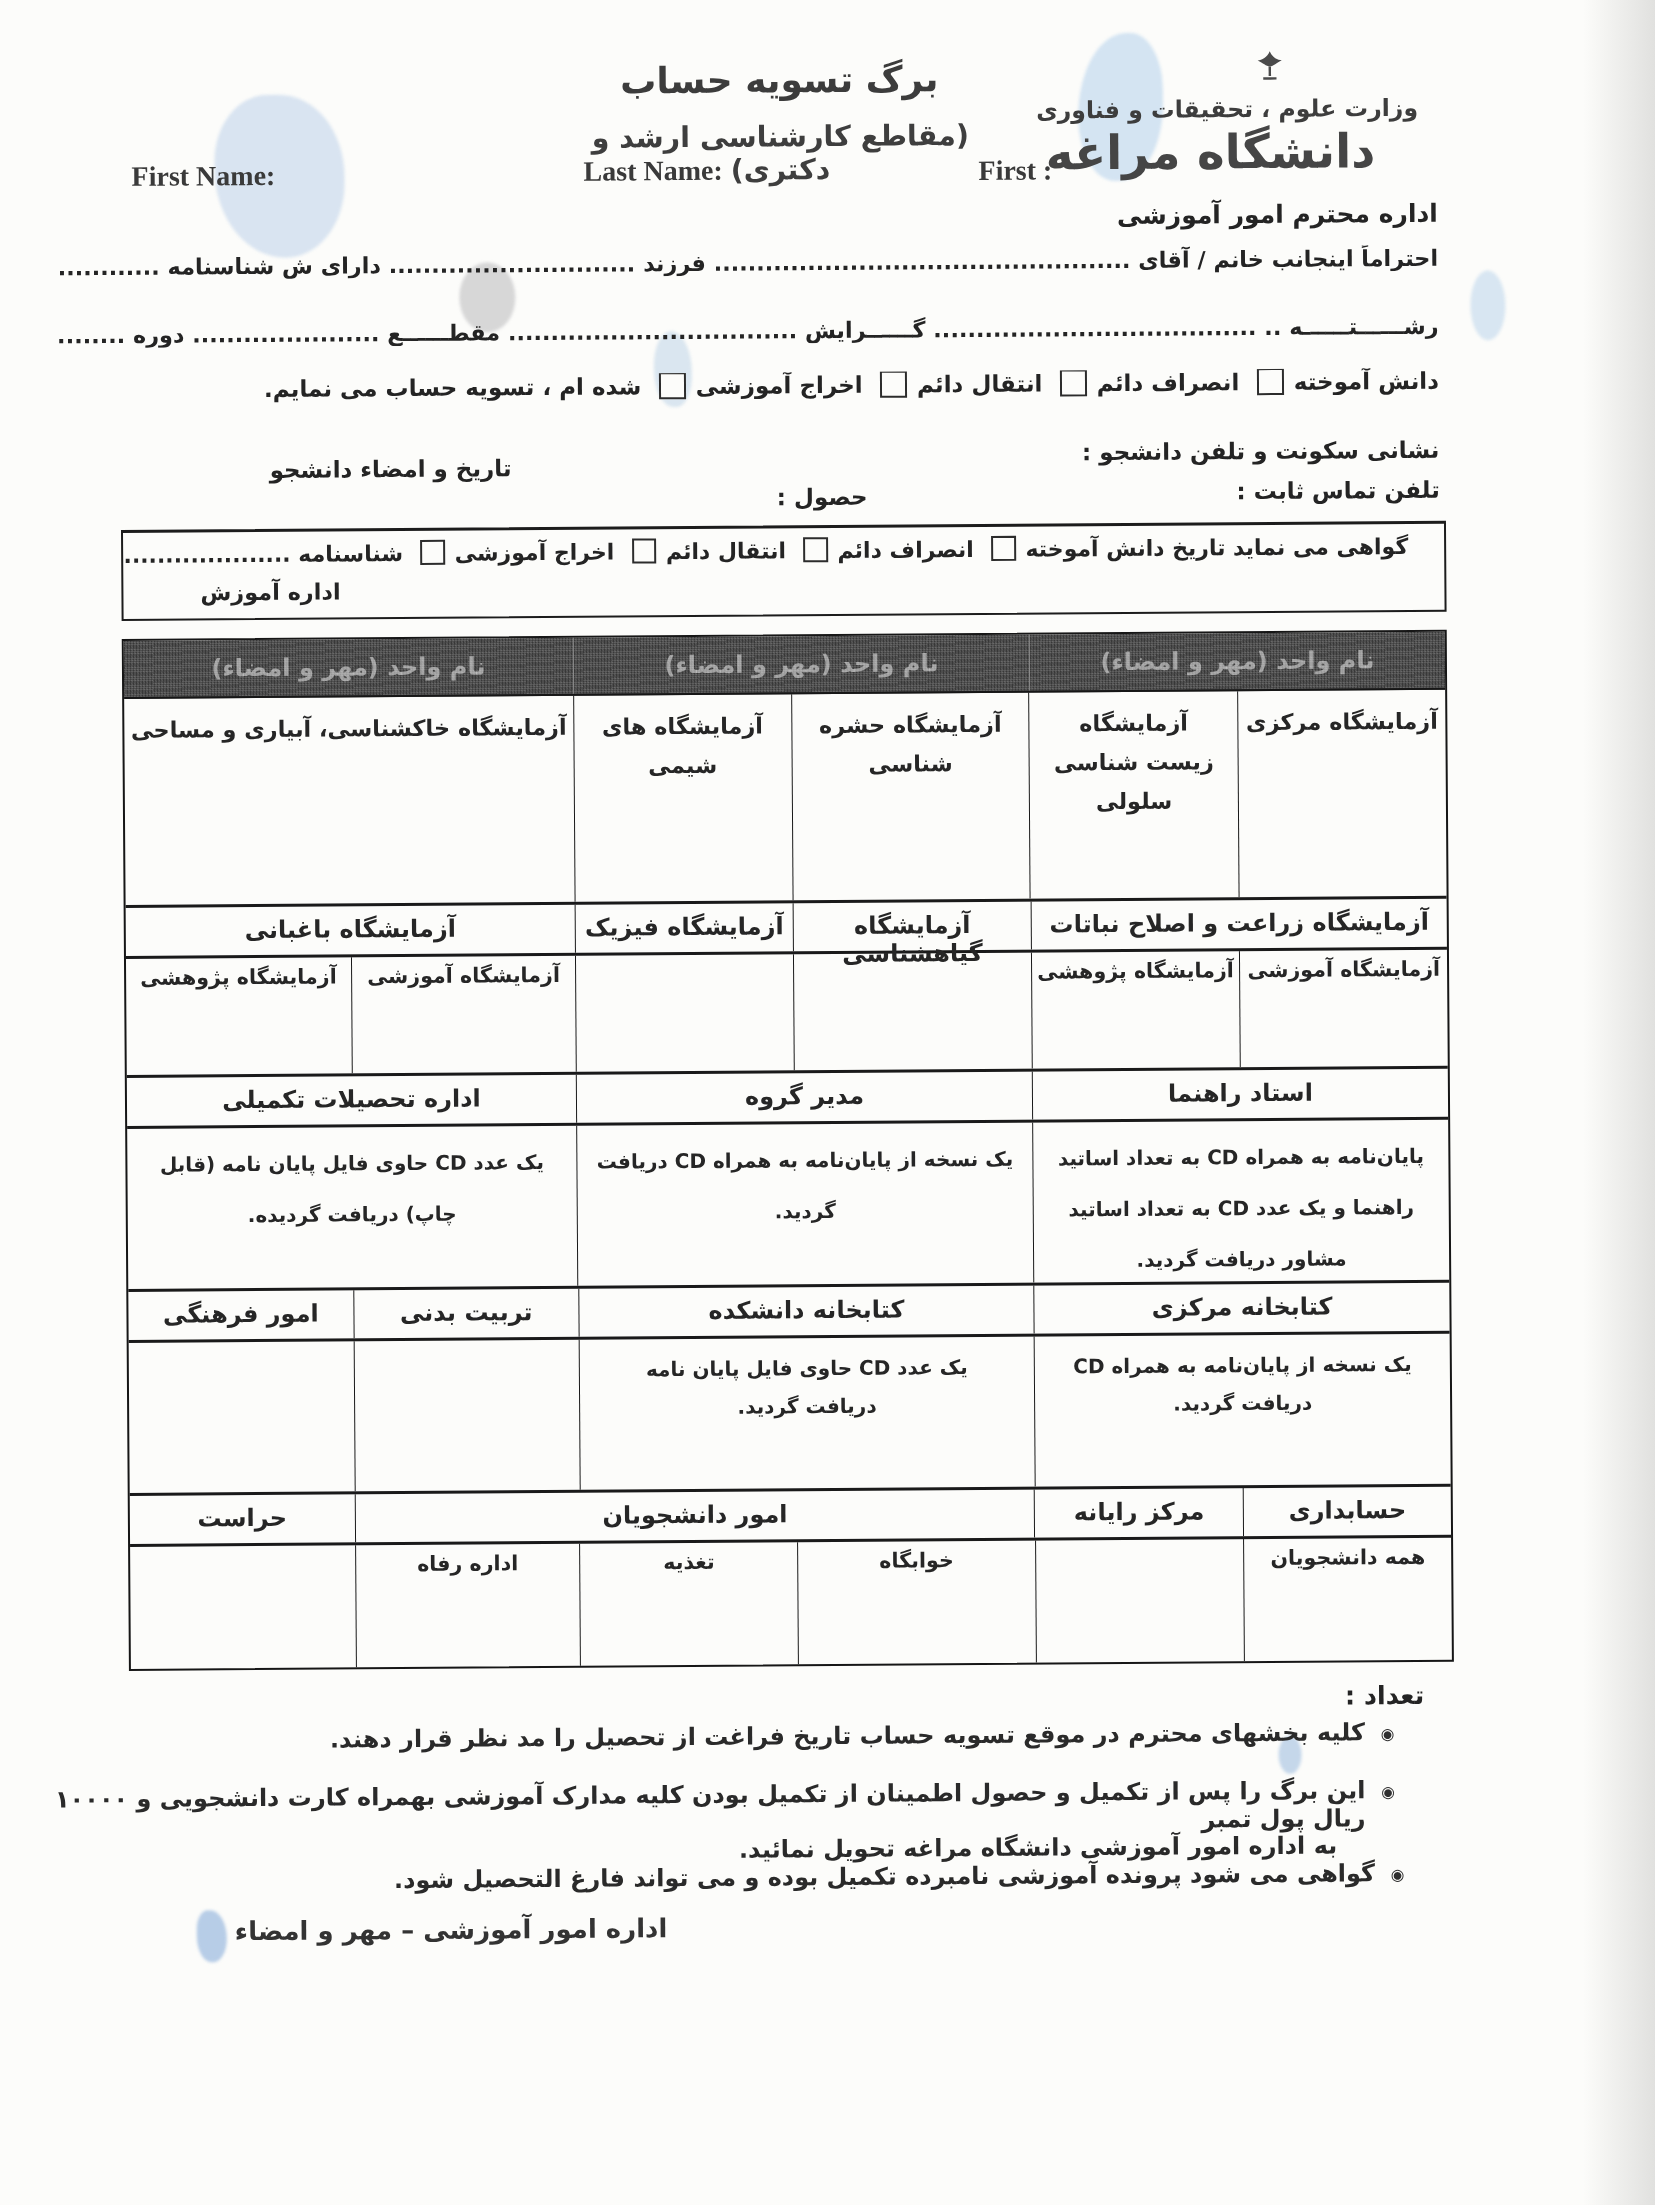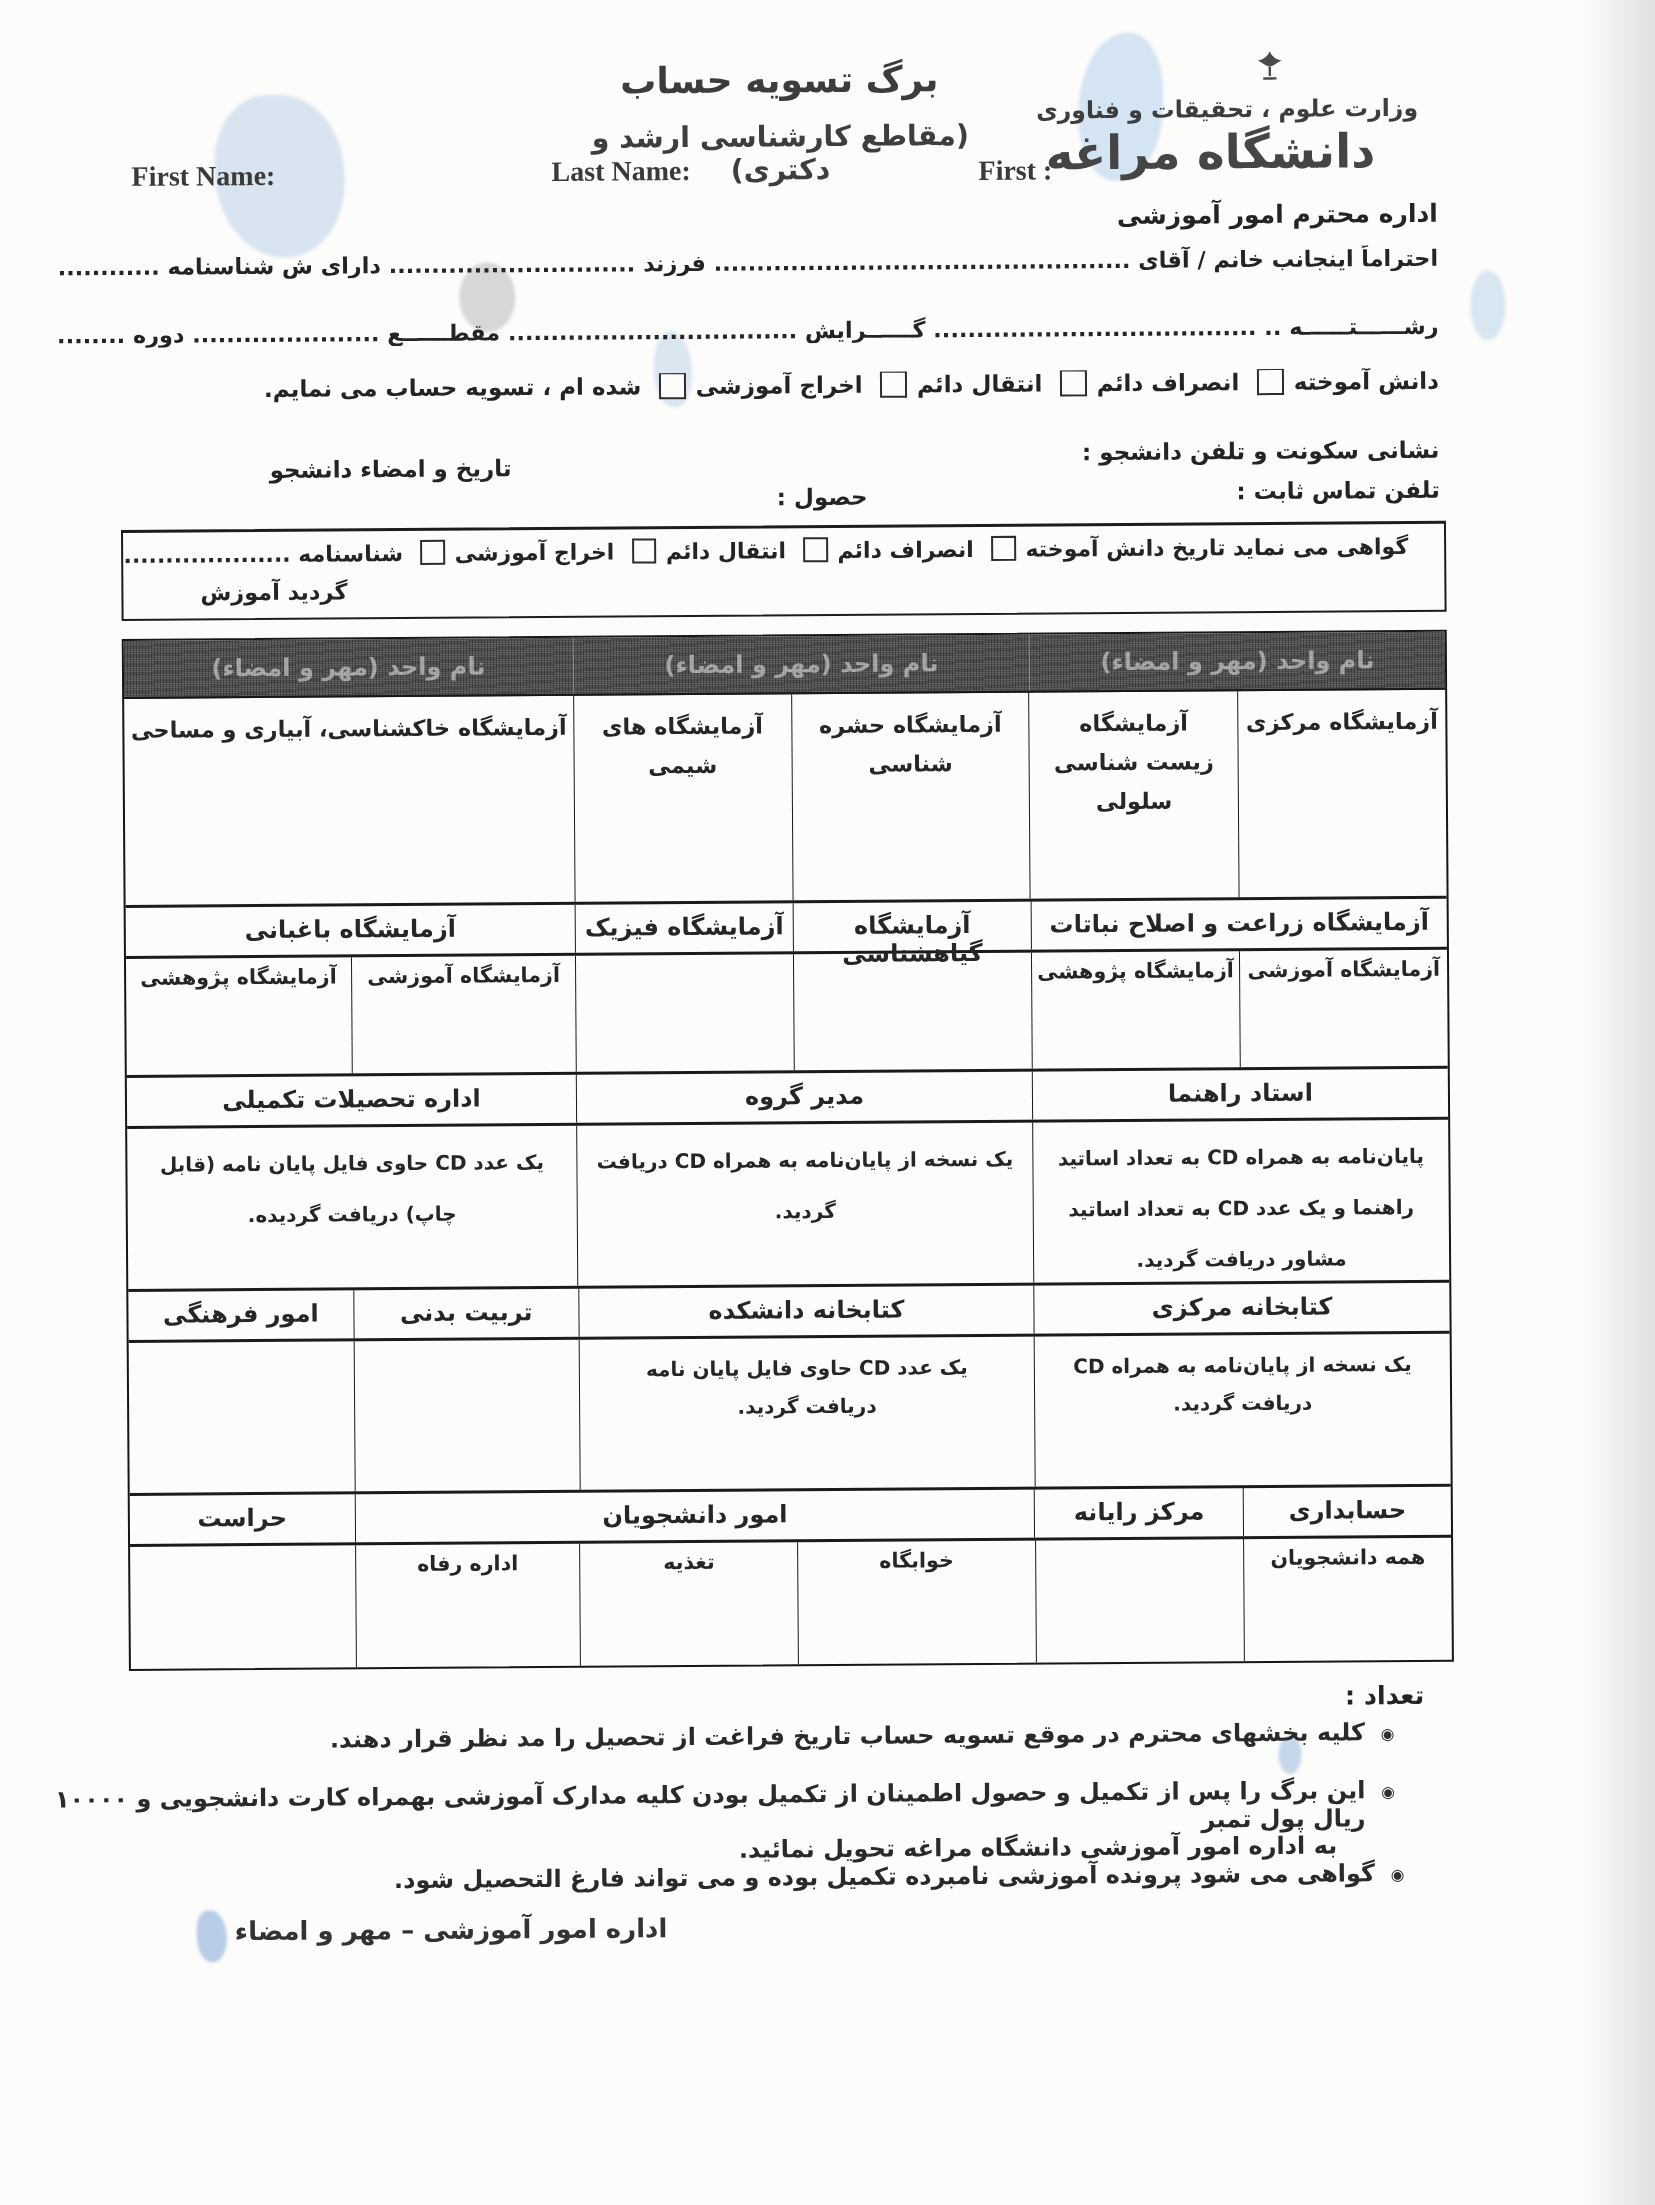--- a/index.html
+++ b/index.html
@@ -67,21 +67,21 @@
         <rect x="17" y="47" width="22" height="4" fill="#4a4a4a"></rect>
       </svg>
     </div>
     <div class="abs fa b" style="right:231px;top:98px;font-size:23.6px;color:#3d3d3d;">وزارت علوم ، تحقیقات و فناوری</div>
     <div class="abs fa b" style="right:274px;top:127px;font-size:47px;color:#454545;letter-spacing:-0.6px;">دانشگاه مراغه</div>
 
     <div class="abs fa b" style="left:605px;top:59px;width:363px;text-align:center;font-size:36px;color:#3c3c3c;">برگ تسویه حساب</div>
     <div class="abs fa b" style="left:575px;top:120px;width:424px;text-align:center;font-size:28.5px;color:#3e3e3e;">(مقاطع کارشناسی ارشد و دکتری)</div>
 
     <div class="abs en" style="left:138px;top:156px;font-size:28px;">First Name:</div>
-    <div class="abs en" style="left:558px;top:154px;font-size:28px;">Last Name:</div>
+    <div class="abs en" style="left:590px;top:154px;font-size:28px;">Last Name:</div>
     <div class="abs en" style="left:985px;top:156px;font-size:28px;">First :</div>
 
     <div class="abs fa b" style="right:212px;top:203px;font-size:25px;">اداره محترم امور آموزشی</div>
     <div class="abs fa nowrap" style="right:212px;left:64px;top:249px;font-size:22.4px;font-weight:600;">احتراماً اینجانب خانم / آقای ................................................. فرزند ............................. دارای ش شناسنامه ....................... ش م ........................ صادره از .............................</div>
     <div class="abs fa nowrap" style="right:212px;left:64px;top:317px;font-size:22.4px;font-weight:600;">رشــــــتــــــه .. ...................................... گــــــرایش .................................. مقطــــــع ...................... دوره .................. بــــه شــــماره دانشــــجوئی .......................</div>
 
     <div class="abs fa nowrap b" style="right:212px;left:182px;top:372px;font-size:23px;">
       <span>دانش آموخته</span><span class="chk"></span>
       <span>انصراف دائم</span><span class="chk"></span>
       <span>انتقال دائم</span><span class="chk"></span>
@@ -97,21 +97,21 @@
     <div class="abs fa certbox" style="left:125px;top:525px;width:1321px;height:86px;">
       <div class="nowrap" style="padding:9.7px 36px 0 24px;font-size:22px;font-weight:600;">
         <span>گواهی می نماید تاریخ دانش آموخته</span><span class="chk" style="width:20.6px;height:20.6px;"></span>
         <span>انصراف دائم</span><span class="chk" style="width:20.6px;height:20.6px;"></span>
         <span>انتقال دائم</span><span class="chk" style="width:20.6px;height:20.6px;"></span>
         <span>اخراج آموزشی</span><span class="chk" style="width:20.6px;height:20.6px;"></span>
         <span>شناسنامه</span>
         <span>......................................</span>
         
       </div>
-      <div class="abs b" style="left:77px;top:47px;font-size:22.4px;">گردید آموزش</div>
+      <div class="abs b" style="left:77px;top:47px;font-size:22.4px;">اداره آموزش</div>
     </div>
 
     <div class="abs tbl" style="left:125px;top:634px;width:1321px;">
 
       <div class="trow darkbar">
         <div class="dsec" style="width:416px;">
             <span>نام واحد (مهر و امضاء)</span>
           </div>
         <div class="dsec" style="width:456px;">
             <span>نام واحد (مهر و امضاء)</span>

